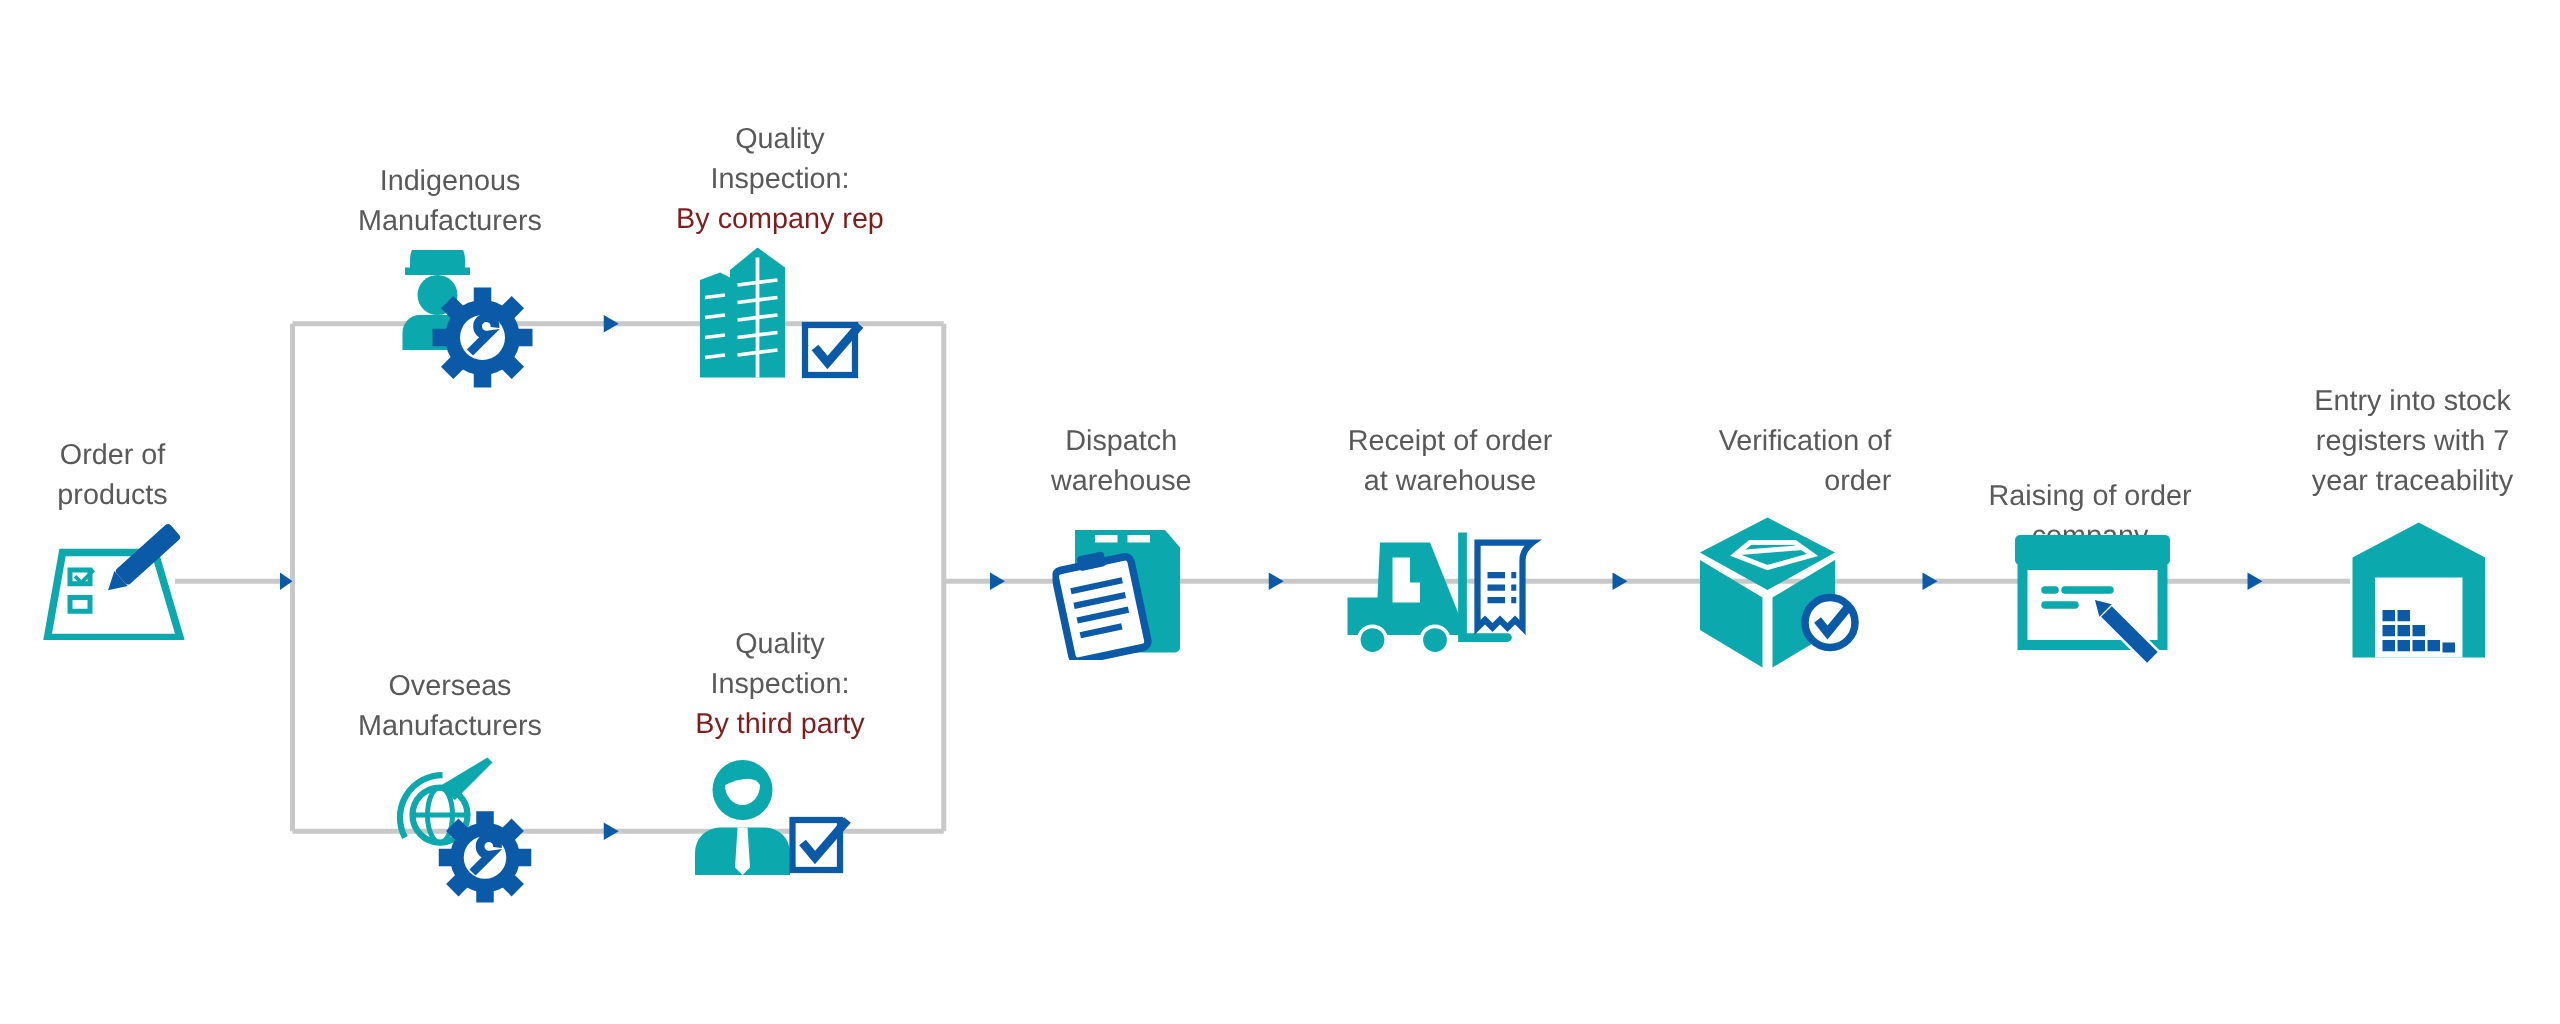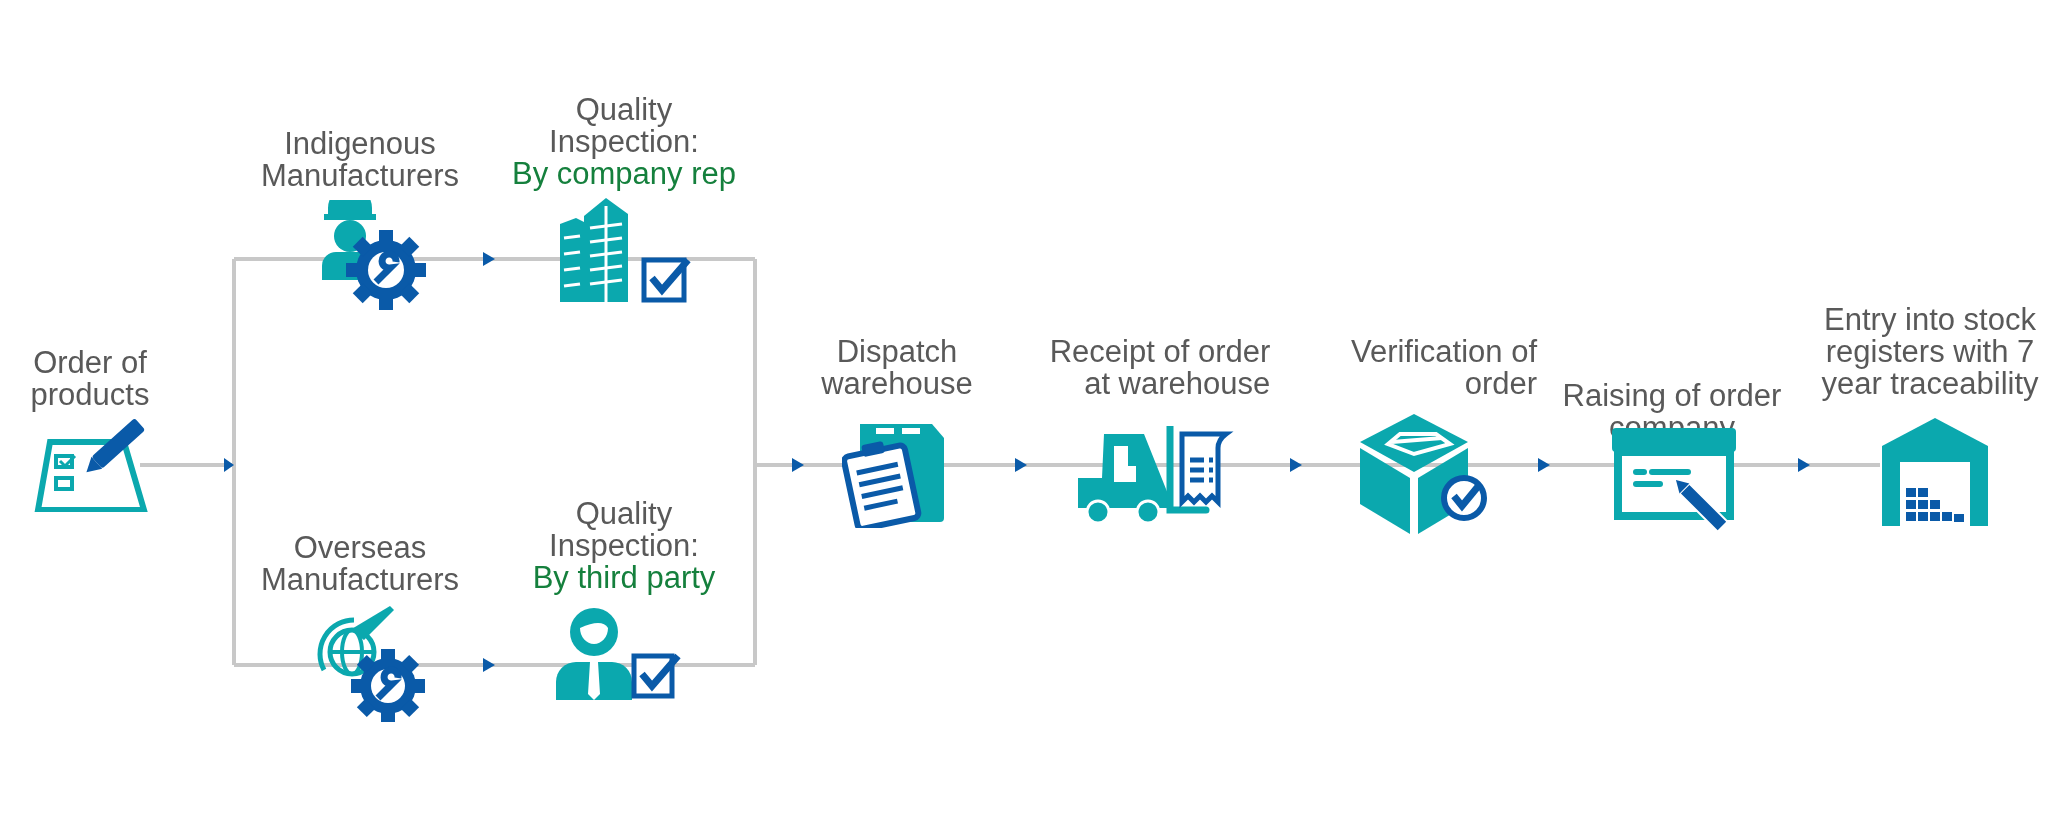--- a/index.html
+++ b/index.html
@@ -1,20 +1,20 @@
 <!DOCTYPE html>
 <html><head>
 <meta charset="utf-8">
 <style>
   html, body { margin:0; padding:0; background:#ffffff; }
   body { width:2048px; height:819px; position:relative; overflow:hidden;
          font-family:"Liberation Sans", sans-serif; }
-  .lbl { position:absolute; text-align:center; color:#595959; font-size:31px; line-height:32px;
+  .lbl { position:absolute; text-align:center; color:#595959; font-size:23px; line-height:32px;
          transform:translateX(-50%); white-space:nowrap; }
-  .lbl .sub { color:#15803d; display:block; }
+  .lbl .sub { color:#7f1d1d; display:block; }
   .lbl span { display:block; }
   svg.canvas { position:absolute; left:0; top:0; }
   .icon { position:absolute; }
 </style>
 </head>
 <body>
 
 <svg class="canvas" width="2048" height="819">
   <g stroke="#c8c8c8" stroke-width="4" fill="none">
     <line x1="140" y1="465" x2="234" y2="465"></line>
@@ -154,21 +154,21 @@
     <rect x="28" y="26" width="22" height="12" rx="3" fill="#0a5aa8"></rect>
     <g stroke="#0a5aa8" stroke-width="5">
       <line x1="18" y1="52" x2="60" y2="52"></line>
         <line x1="18" y1="64" x2="60" y2="64"></line>
       <line x1="18" y1="76" x2="60" y2="76"></line>
         <line x1="18" y1="88" x2="52" y2="88"></line>
     </g>
   </g>
 </svg>
 
-<div class="lbl" style="left:1160px;top:336px;text-align:right;">
+<div class="lbl" style="left:1160px;top:336px;">
   <span>Receipt of order</span>
   <span>at warehouse</span>
 </div>
 <svg class="icon" style="left:1076px;top:426px" width="180" height="100">
   <path d="M28 8 h40 l24 60 v14 h-90 v-30 h24 z" fill="#0ba8ae"></path>
   <path d="M38 20 h14 v20 h8 v16 h-22 z" fill="#fff"></path>
   <circle cx="22" cy="86" r="11" fill="#0ba8ae" stroke="#fff" stroke-width="3"></circle>
   <circle cx="72" cy="86" r="11" fill="#0ba8ae" stroke="#fff" stroke-width="3"></circle>
   <path d="M94 0 v84 h36" fill="none" stroke="#0ba8ae" stroke-width="7" stroke-linecap="round"></path>
   <path d="M106 8 h44 q-8 6 -8 14 v54 l-6 -6 l-6 6 l-6 -6 l-6 6 l-6 -6 l-6 6 z" fill="#fff" stroke="#0a5aa8" stroke-width="5"></path>

